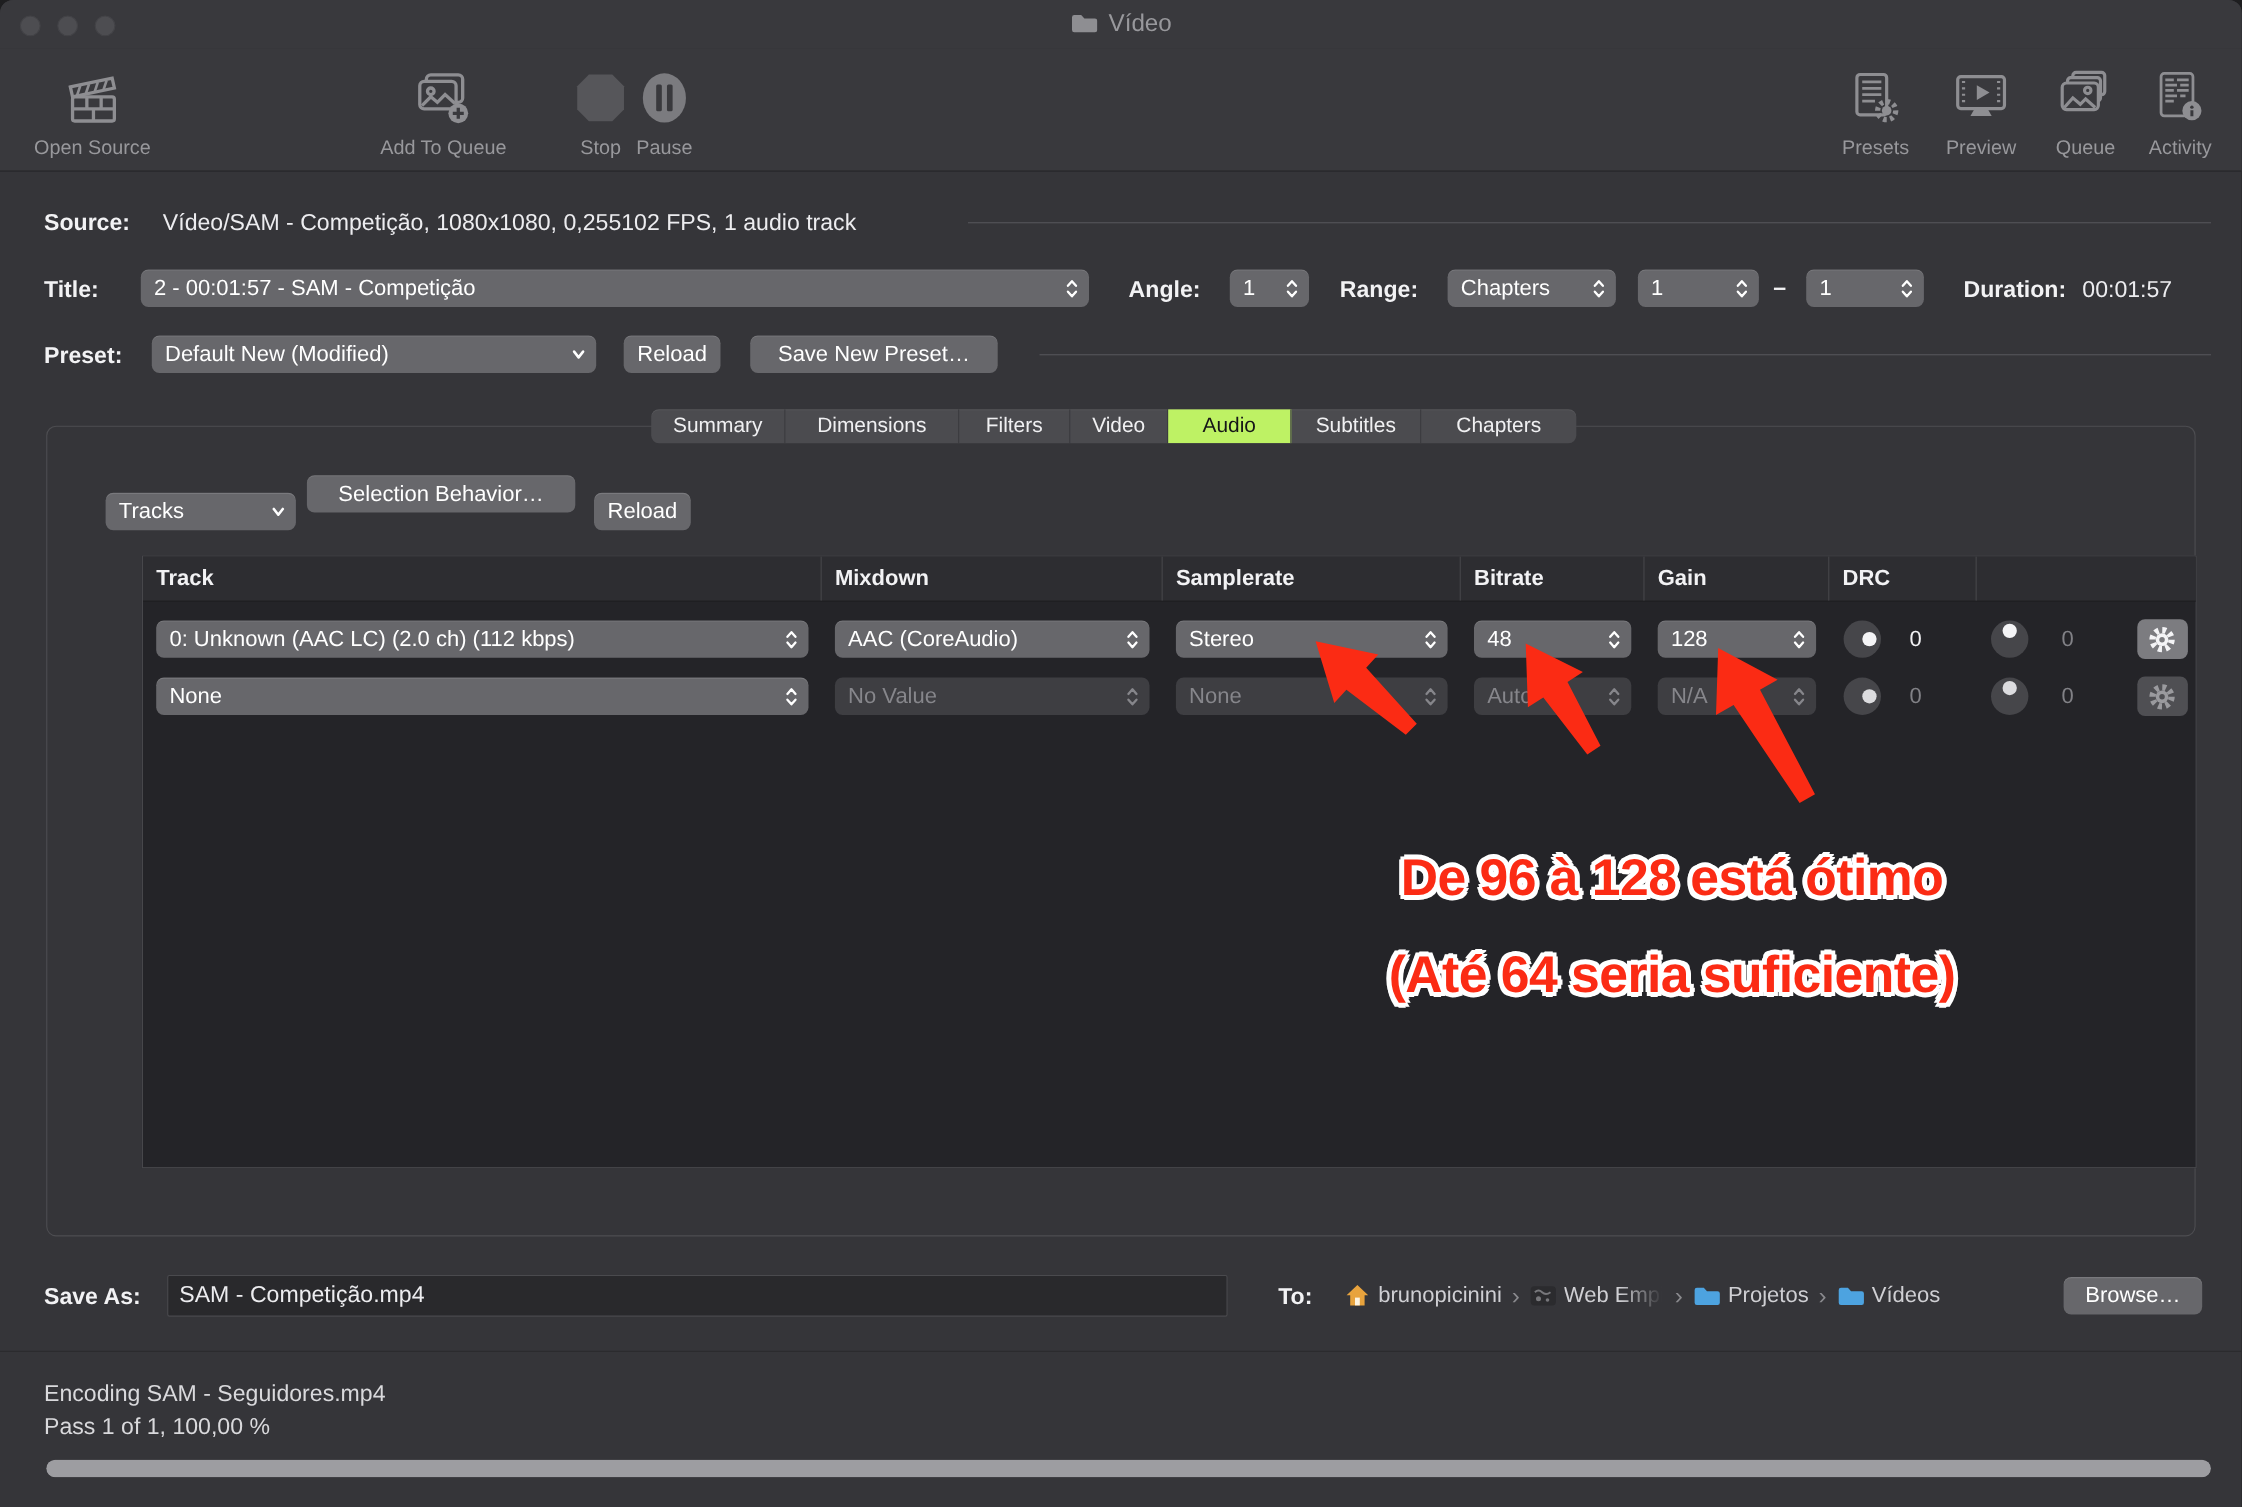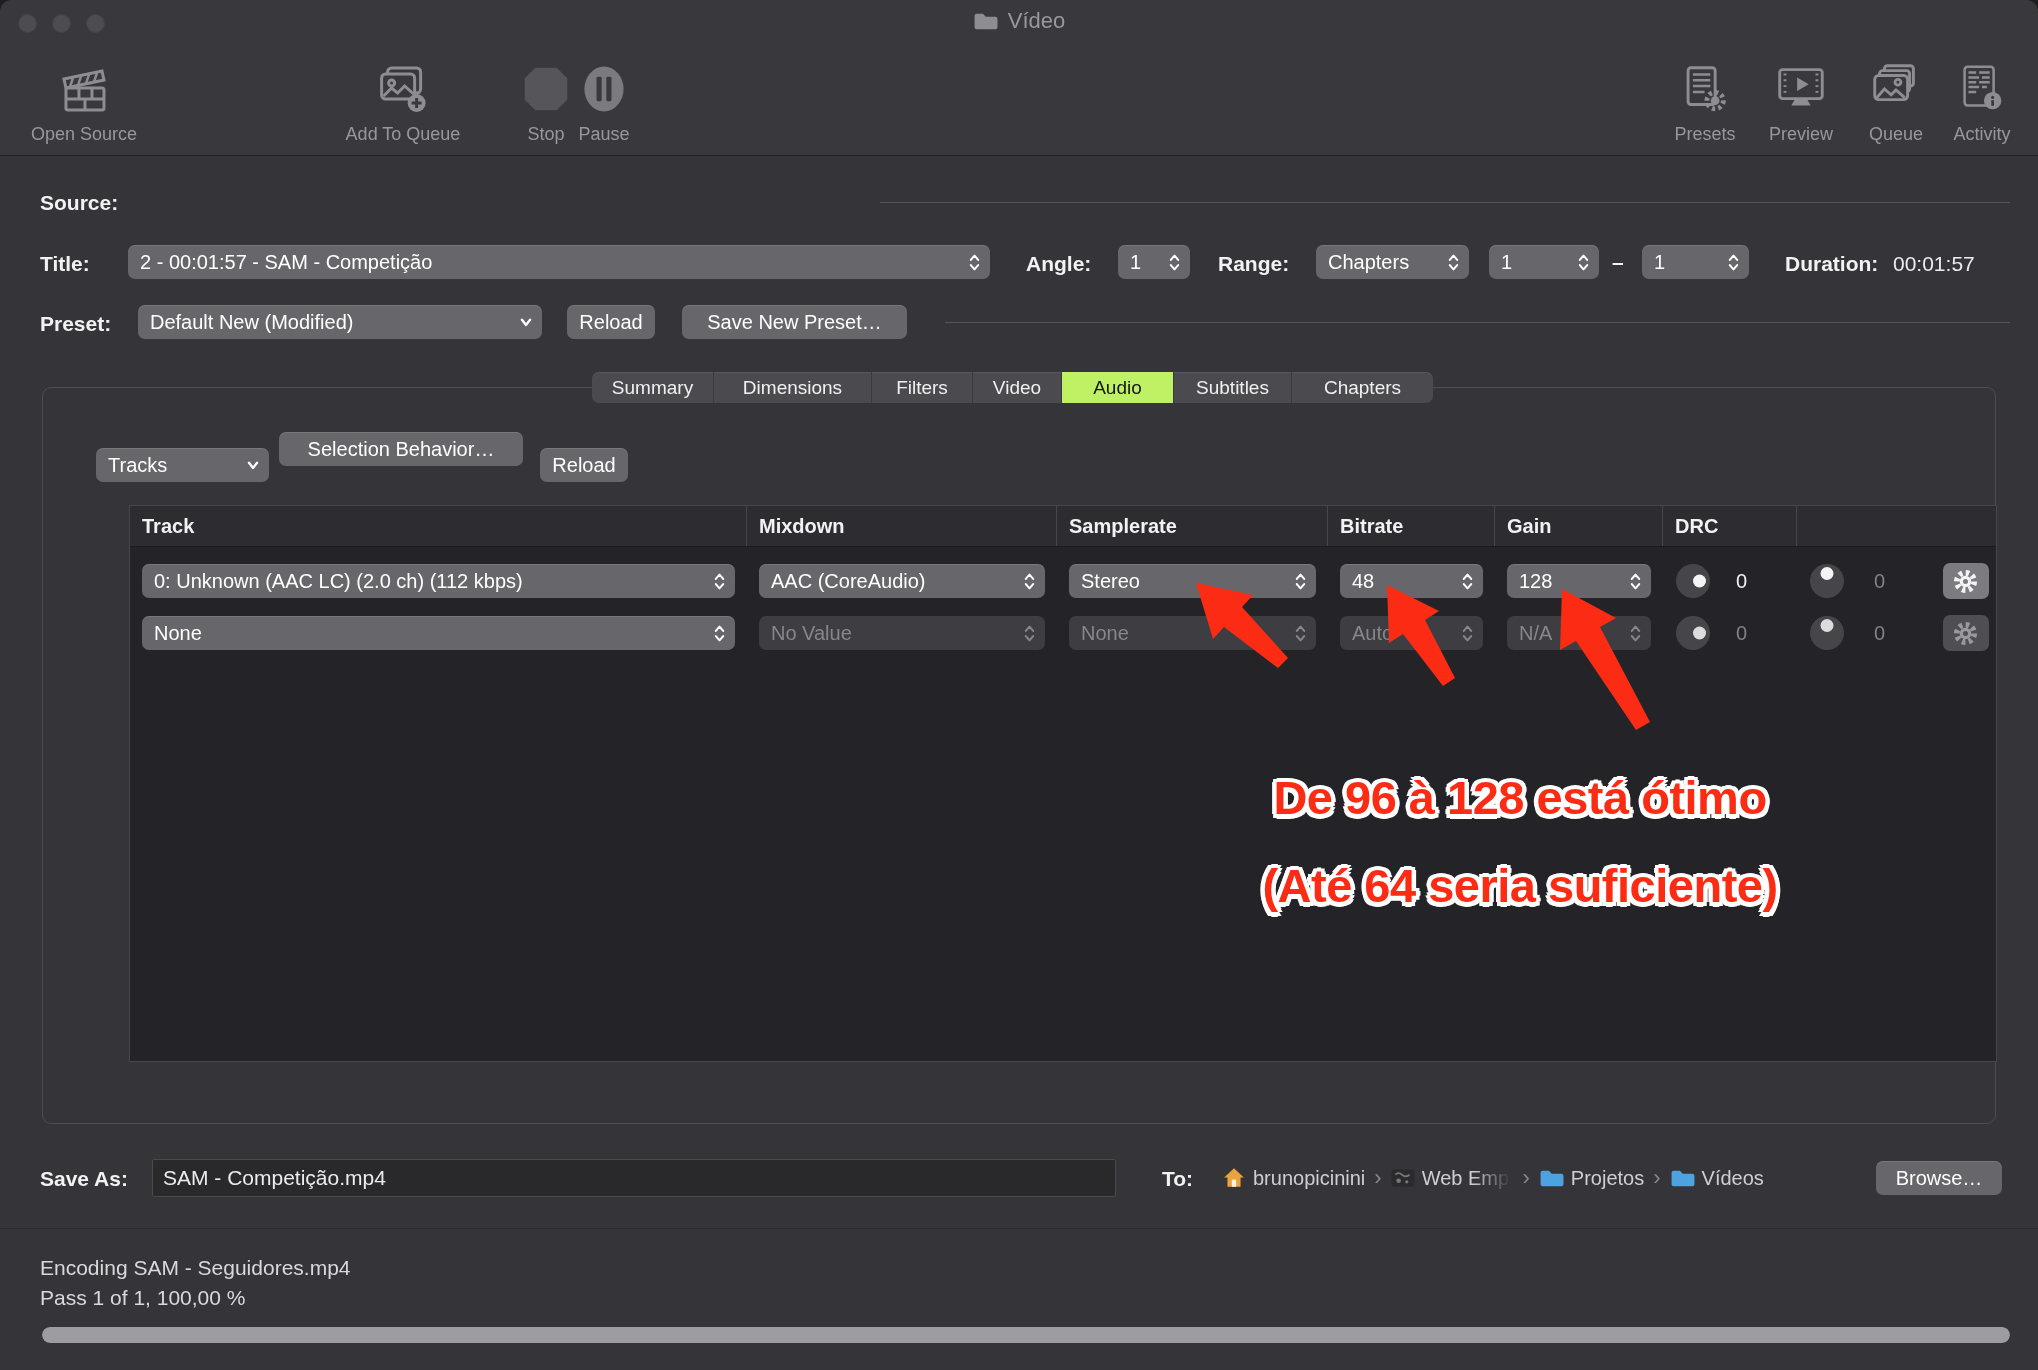--- a/index.html
+++ b/index.html
@@ -218,20 +218,21 @@
           <circle cx="41" cy="42" r="9" fill="currentColor"></circle>
           <circle cx="41" cy="38.7" r="1.6" fill="#39393d"></circle>
           <path d="M41 41.7 v5.6" stroke="#39393d" stroke-width="2.8"></path>
         </svg>
       </span>
       <span class="tblabel">Activity</span>
     </div>
   </div>
 
   <span class="lbl" style="left:40px;top:191px">Source:</span>
+  <span class="val" style="left:148px;top:191px">Vídeo/SAM - Competição, 1080x1080, 0,255102 FPS, 1 audio track</span>
   <div class="divider" style="left:880px;top:202px;width:1130px"></div>
 
   <span class="lbl" style="left:40px;top:252px">Title:</span>
   <div class="dd" style="left:128px;top:245px;width:841px">
     <span class="dd-label">2 - 00:01:57 - SAM - Competição</span>
     <svg width="13" height="21" viewBox="0 0 12 20">
         <use href="#updown"></use>
       </svg>
   </div>
   <span class="lbl" style="left:1026px;top:252px">Angle:</span>

